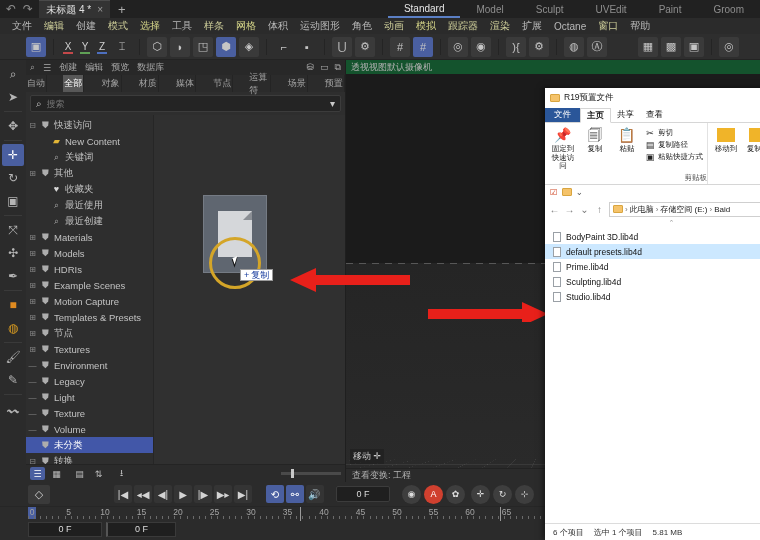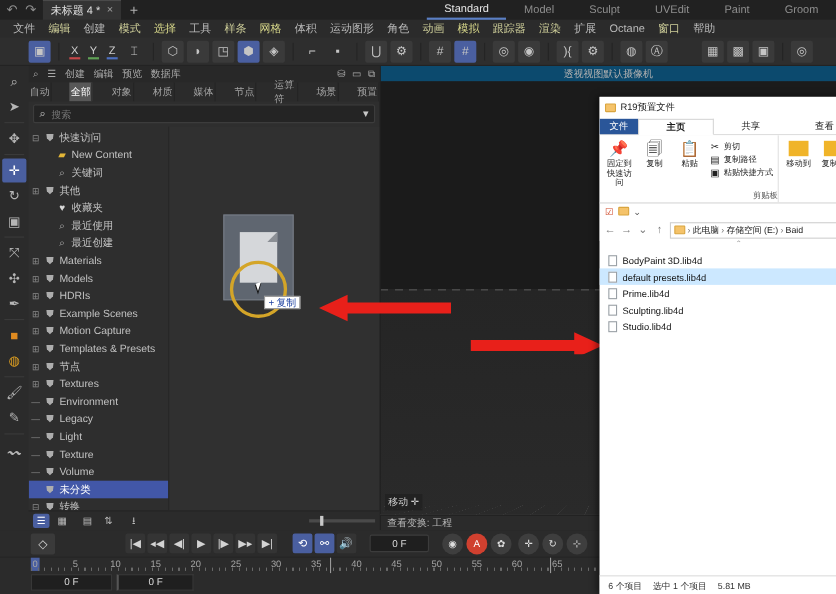--- a/index.html
+++ b/index.html
@@ -67,21 +67,21 @@
   .ficon.heart { color:#d8d8d8; }
   .cb-preview { flex:1; background:#303030; position:relative; }
   .cb-bottom { height:18px; background:#2b2b2b; display:flex; align-items:center; gap:4px; padding:0 4px; border-top:1px solid #242424; }
   .cb-slider { margin-left:auto; width:60px; height:3px; background:#4a4a4a; position:relative; }
   .cb-slider::after { content:''; position:absolute; left:10px; top:-3px; width:3px; height:9px; background:#c9c9c9; }
   .bbtn { width:15px; height:13px; display:flex; align-items:center; justify-content:center; font-size:9px; color:#bbb; border-radius:2px; }
   .bbtn.sel { background:#4a5fa0; color:#fff; }
 
   
   .viewport { flex:1; background:#1d1d1d; position:relative; overflow:hidden; }
-  .vp-header { height:14px; background:#0c4a6e; display:flex; align-items:center; justify-content:center; padding:0 5px; font-size:9px; color:#b0b0b0; }
+  .vp-header { height:14px; background:#14532d; display:flex; align-items:center; justify-content:flex-start; padding:0 5px; font-size:9px; color:#b0b0b0; }
   .vp-canvas { position:absolute; top:14px; left:0; right:0; bottom:14px; background:linear-gradient(#1b1b1b 0%, #1b1b1b 48%, #252525 48%, #2a2a2a 100%); overflow:hidden; }
   .grid { position:absolute; left:-60%; right:-60%; bottom:-10%; height:60%;
     background-image:
       repeating-linear-gradient(to right, rgba(255,255,255,.10) 0 1px, transparent 1px 46px),
       repeating-linear-gradient(to bottom, rgba(255,255,255,.10) 0 1px, transparent 1px 26px);
     transform: perspective(160px) rotateX(62deg); transform-origin:bottom center; }
   .horizon { position:absolute; left:0; right:0; top:48%; height:1px;
     background:repeating-linear-gradient(to right, rgba(180,180,180,.35) 0 7px, transparent 7px 13px); }
   .vp-label { position:absolute; left:4px; bottom:4px; font-size:9px; color:#cfcfcf; background:rgba(30,30,30,.6); padding:1px 3px; }
   .vp-footer { position:absolute; left:0; right:0; bottom:0; height:14px; background:#2b2b2b; display:flex; align-items:center; padding-left:6px; font-size:9px; color:#b5b5b5; border-top:1px solid #222; }
@@ -117,21 +117,21 @@
   .cursorline { position:absolute; top:0; width:1px; height:14px; background:#9a9a9a; }
   .bot-fields { height:18px; display:flex; align-items:center; gap:4px; padding-left:28px; }
   .bf { height:15px; background:#1f1f1f; border:1px solid #3a3a3a; color:#ddd; font-size:9px; display:flex; align-items:center; justify-content:center; }
 
   
   #explorer { position:absolute; left:545px; top:88px; width:253px; height:452px; background:#fff; color:#1b1b1b;
     font-family:"Liberation Sans","DejaVu Sans",sans-serif; font-size:8.5px; box-shadow:-2px 0 6px rgba(0,0,0,.5); overflow:hidden; }
   .ex-title { height:20px; display:flex; align-items:center; gap:4px; padding-left:5px; background:#fff; }
   .ex-folder-ico { width:10px; height:8px; background:#f5c36a; border:1px solid #d9a53f; border-radius:1px; }
   .ex-ribbon-tabs { height:15px; display:flex; align-items:stretch; background:#fff; border-bottom:1px solid #d6d6d6; }
-  .ex-tab { padding:0 25px; display:flex; align-items:center; font-size:8.5px; color:#1b1b1b; }
+  .ex-tab { padding:0 6px; display:flex; align-items:center; font-size:8.5px; color:#1b1b1b; }
   .ex-tab.file { background:#2a5699; color:#fff; padding:0 9px; }
   .ex-tab.active { border:1px solid #d6d6d6; border-bottom:1px solid #fff; margin-bottom:-1px; background:#fff; font-weight:bold; }
   .ex-ribbon { height:62px; background:#fff; border-bottom:1px solid #d6d6d6; display:flex; position:relative; }
   .rb-group { display:flex; padding:3px 4px 0 4px; gap:4px; border-right:1px solid #e2e2e2; position:relative; }
   .rb-group .gname { position:absolute; bottom:1px; left:0; right:0; text-align:right; font-size:7.5px; color:#555; }
   .rb-big { width:28px; display:flex; flex-direction:column; align-items:center; gap:1px; font-size:7.5px; text-align:center; line-height:1.15; color:#222; }
   .rb-ico { width:18px; height:18px; display:flex; align-items:center; justify-content:center; font-size:14px; }
   .rb-small-col { display:flex; flex-direction:column; gap:2px; padding-top:2px; }
   .rb-small { display:flex; align-items:center; gap:3px; font-size:7.5px; color:#222; }
   .rb-sico { width:10px; height:10px; display:flex; align-items:center; justify-content:center; font-size:9px; }

